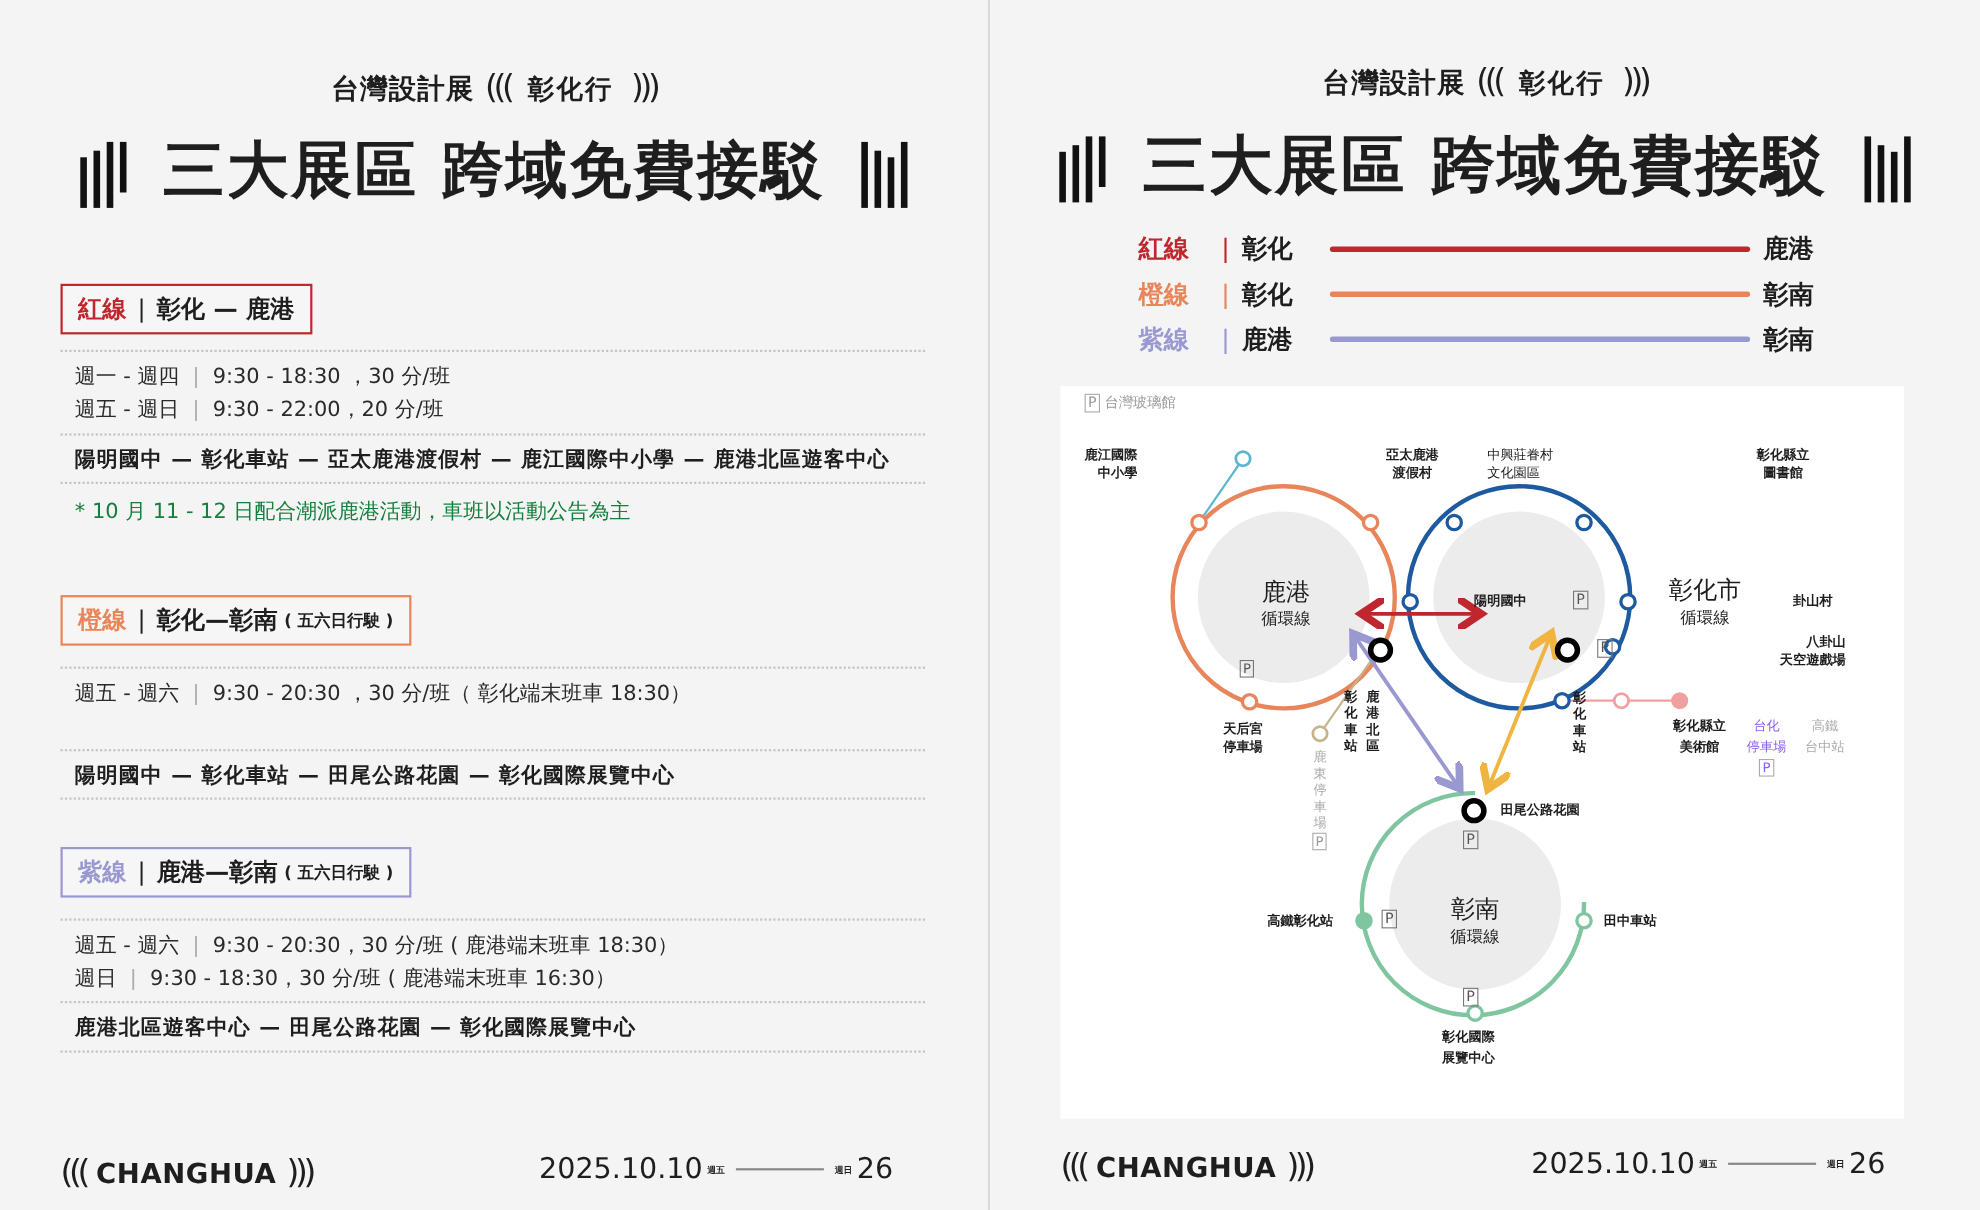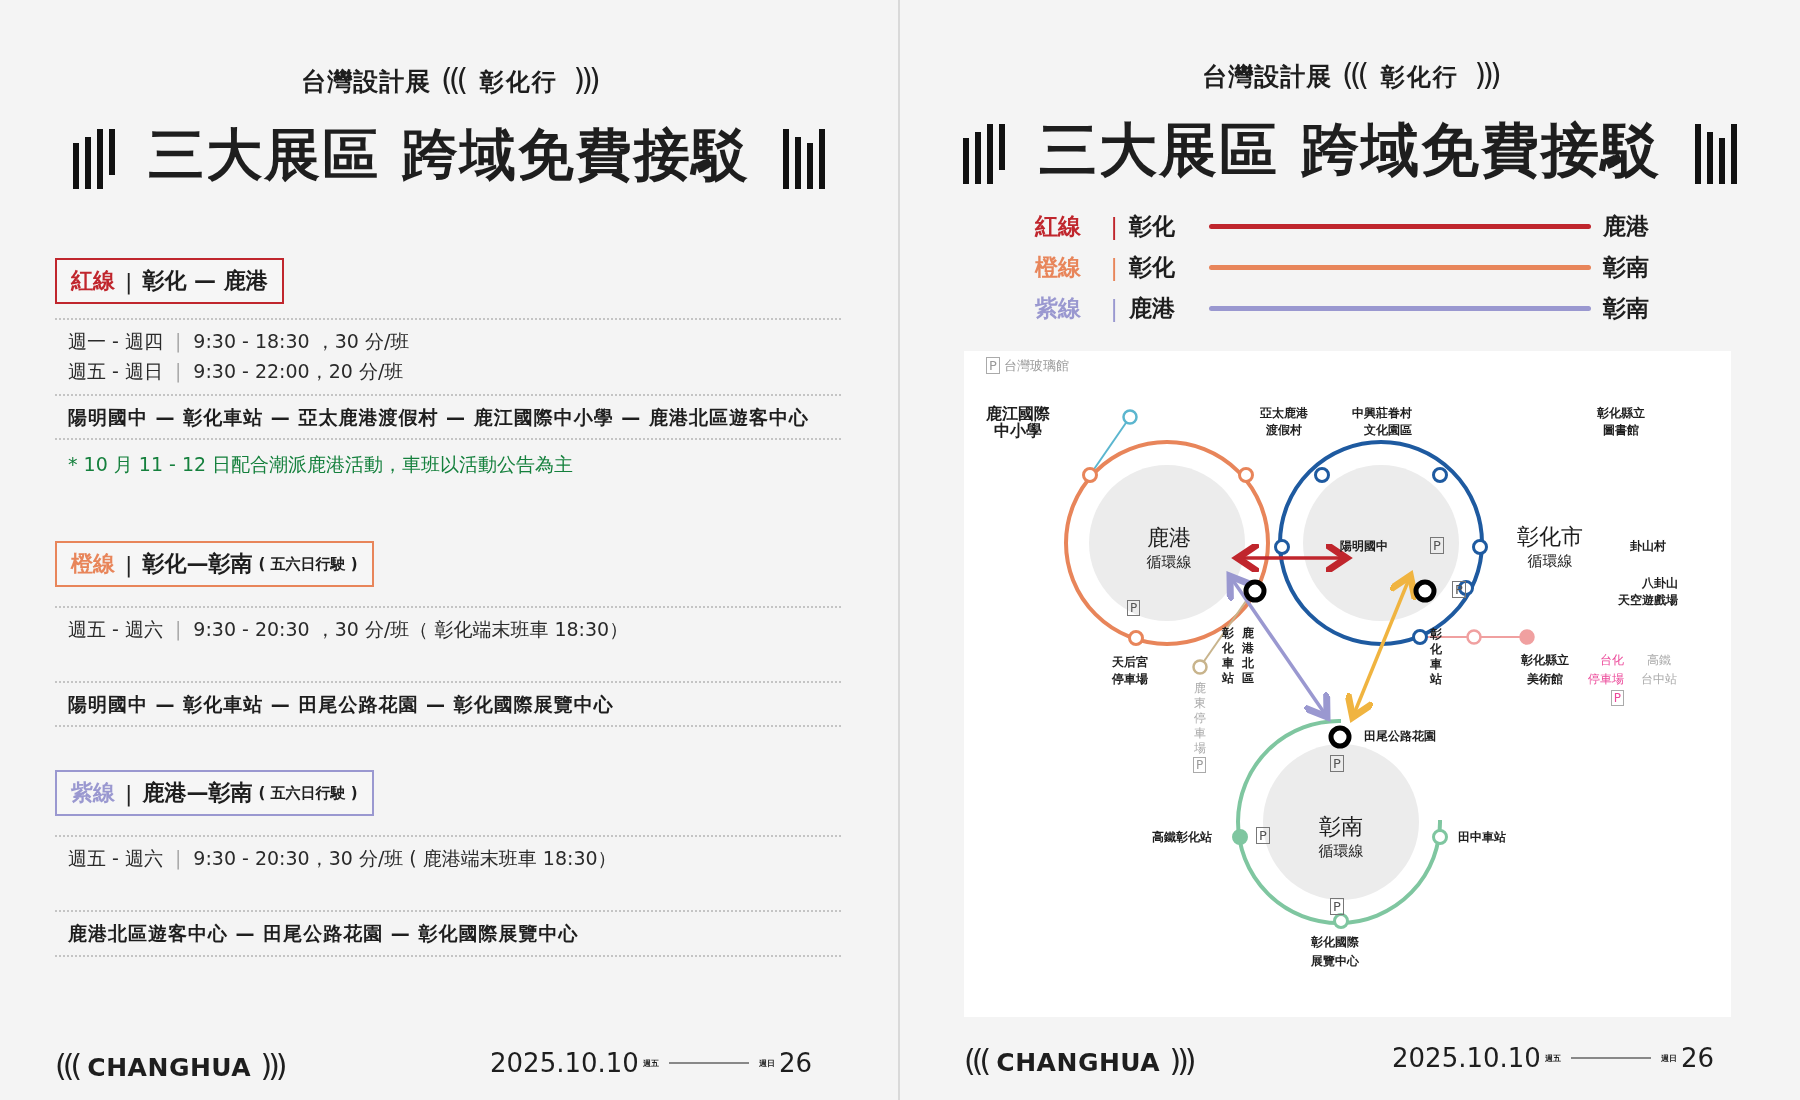--- a/index.html
+++ b/index.html
@@ -100,20 +100,23 @@
   <div class="line-box" style="top:770px;border-color:#9a98d0;">
     <span class="lname" style="color:#9a98d0">紫線</span>
     <span class="sep">|</span>
     <span>鹿港—彰南</span>
     <span class="small">( 五六日行駛 )</span>
   </div>
   <div class="dots" style="top:835px"></div>
   <div class="row" style="top:846px">
     <span>週五 - 週六</span><span class="bar">|</span><span>9:30 - 20:30，30 分/班 ( 鹿港端末班車 18:30）</span>
   </div>
+  <div class="row" style="top:876px">
+    <span>週日</span><span class="bar">|</span><span>9:30 - 18:30，30 分/班 ( 鹿港端末班車 16:30）</span>
+  </div>
   <div class="dots" style="top:910px"></div>
   <div class="route" style="top:921px">鹿港北區遊客中心 — 田尾公路花園 — 彰化國際展覽中心</div>
   <div class="dots" style="top:955px"></div>
 
   <div class="footer-logo" style="left:55px">
     <span class="par">(((</span>
     <span>CHANGHUA</span>
     <span class="par">)))</span>
   </div>
   <div class="footer-date" style="left:490px">
@@ -214,21 +217,21 @@
     <line x1="277" y1="207" x2="379" y2="207" stroke="#c0262d" stroke-width="3.5" marker-start="url(#arR)" marker-end="url(#arR)"></line>
     <line x1="268" y1="228" x2="361" y2="363" stroke="#9a98d0" stroke-width="3.5" marker-start="url(#arP)" marker-end="url(#arP)"></line>
     <line x1="445" y1="228" x2="390" y2="363" stroke="#f0b440" stroke-width="3.5" marker-start="url(#arY)" marker-end="url(#arY)"></line>
     <circle cx="291" cy="240" r="9" fill="#fff" stroke="#000" stroke-width="5"></circle>
     <circle cx="461" cy="240" r="9" fill="#fff" stroke="#000" stroke-width="5"></circle>
     <circle cx="376" cy="386" r="9" fill="#fff" stroke="#000" stroke-width="5"></circle>
   </svg>
 
   <div class="abs" style="left:22px;top:6px;font-size:13px;color:#999"><span style="border:1px solid #aaa;padding:0 2px">P</span> <span>台灣玻璃館</span></div>
 
-  <div class="abs" style="left:22px;top:54px;font-size:16px;font-weight:bold;text-align:center;line-height:17px">
+  <div class="abs" style="left:22px;top:54px;font-size:12px;font-weight:bold;text-align:right;line-height:17px">
       <div>鹿江國際</div>
       <div>中小學</div>
     </div>
   <div class="abs" style="left:296px;top:54px;font-size:12px;font-weight:bold;text-align:center;line-height:17px">
       <div>亞太鹿港</div>
       <div>渡假村</div>
     </div>
   <div class="abs" style="left:170px;top:172px;width:70px;text-align:center">
       <div style="font-size:22px">鹿港</div>
       <div style="font-size:15px">循環線</div>
@@ -236,21 +239,21 @@
   <div class="abs" style="left:163px;top:249px;font-size:12px;color:#555;border:1px solid #777;padding:0 2px">P</div>
   <div class="abs" style="left:148px;top:303px;font-size:12px;font-weight:bold;text-align:left;line-height:17px">
       <div>天后宮</div>
       <div>停車場</div>
     </div>
   <div class="abs" style="left:230px;top:330px;font-size:12px;color:#aaa;width:14px;line-height:15px;word-break:break-all">鹿東停車場</div>
   <div class="abs" style="left:229px;top:406px;font-size:12px;color:#999;border:1px solid #aaa;padding:0 2px">P</div>
   <div class="abs" style="left:258px;top:275px;font-size:12px;font-weight:bold;width:14px;line-height:15px;word-break:break-all">彰化車站</div>
   <div class="abs" style="left:278px;top:275px;font-size:12px;font-weight:bold;width:14px;line-height:15px;word-break:break-all">鹿港北區</div>
 
-  <div class="abs" style="left:388px;top:54px;font-size:12px;font-weight:bold;text-align:right;line-height:17px">
+  <div class="abs" style="left:388px;top:54px;font-size:12px;font-weight:normal;text-align:left;line-height:17px">
       <div>中興莊眷村</div>
       <div>文化園區</div>
     </div>
   <div class="abs" style="left:633px;top:54px;font-size:12px;font-weight:bold;text-align:center;line-height:17px">
       <div>彰化縣立</div>
       <div>圖書館</div>
     </div>
   <div class="abs" style="left:376px;top:187px;font-size:12px;font-weight:bold">陽明國中</div>
   <div class="abs" style="left:466px;top:186px;font-size:13px;color:#555;border:1px solid #777;padding:0 2px">P</div>
   <div class="abs" style="left:488px;top:230px;font-size:13px;color:#555;border:1px solid #777;padding:0 2px">P</div>
@@ -260,21 +263,21 @@
     </div>
   <div class="abs" style="left:666px;top:187px;font-size:12px;font-weight:bold">卦山村</div>
   <div class="abs" style="left:654px;top:224px;font-size:12px;font-weight:bold;text-align:right;line-height:17px">
       <div>八卦山</div>
       <div>天空遊戲場</div>
     </div>
   <div class="abs" style="left:557px;top:300px;font-size:12px;font-weight:bold;text-align:center;line-height:19px">
       <div>彰化縣立</div>
       <div>美術館</div>
     </div>
-  <div class="abs" style="left:624px;top:300px;font-size:12px;color:#ec4899;text-align:right;line-height:19px"><div>台化</div><div>停車場</div><div style="border:1px solid #aaa;display:inline-block;padding:0 2px;line-height:14px">P</div></div>
+  <div class="abs" style="left:624px;top:300px;font-size:12px;color:#8b5cf6;text-align:center;line-height:19px"><div>台化</div><div>停車場</div><div style="border:1px solid #aaa;display:inline-block;padding:0 2px;line-height:14px">P</div></div>
   <div class="abs" style="left:677px;top:300px;font-size:12px;color:#aaa;text-align:center;line-height:19px">
       <div>高鐵</div>
       <div>台中站</div>
     </div>
   <div class="abs" style="left:466px;top:276px;font-size:12px;font-weight:bold;width:14px;line-height:15px;word-break:break-all">彰化車站</div>
 
   <div class="abs" style="left:400px;top:377px;font-size:12px;font-weight:bold">田尾公路花園</div>
   <div class="abs" style="left:366px;top:404px;font-size:13px;color:#555;border:1px solid #777;padding:0 2px">P</div>
   <div class="abs" style="left:346px;top:461px;width:62px;text-align:center">
       <div style="font-size:22px">彰南</div>

